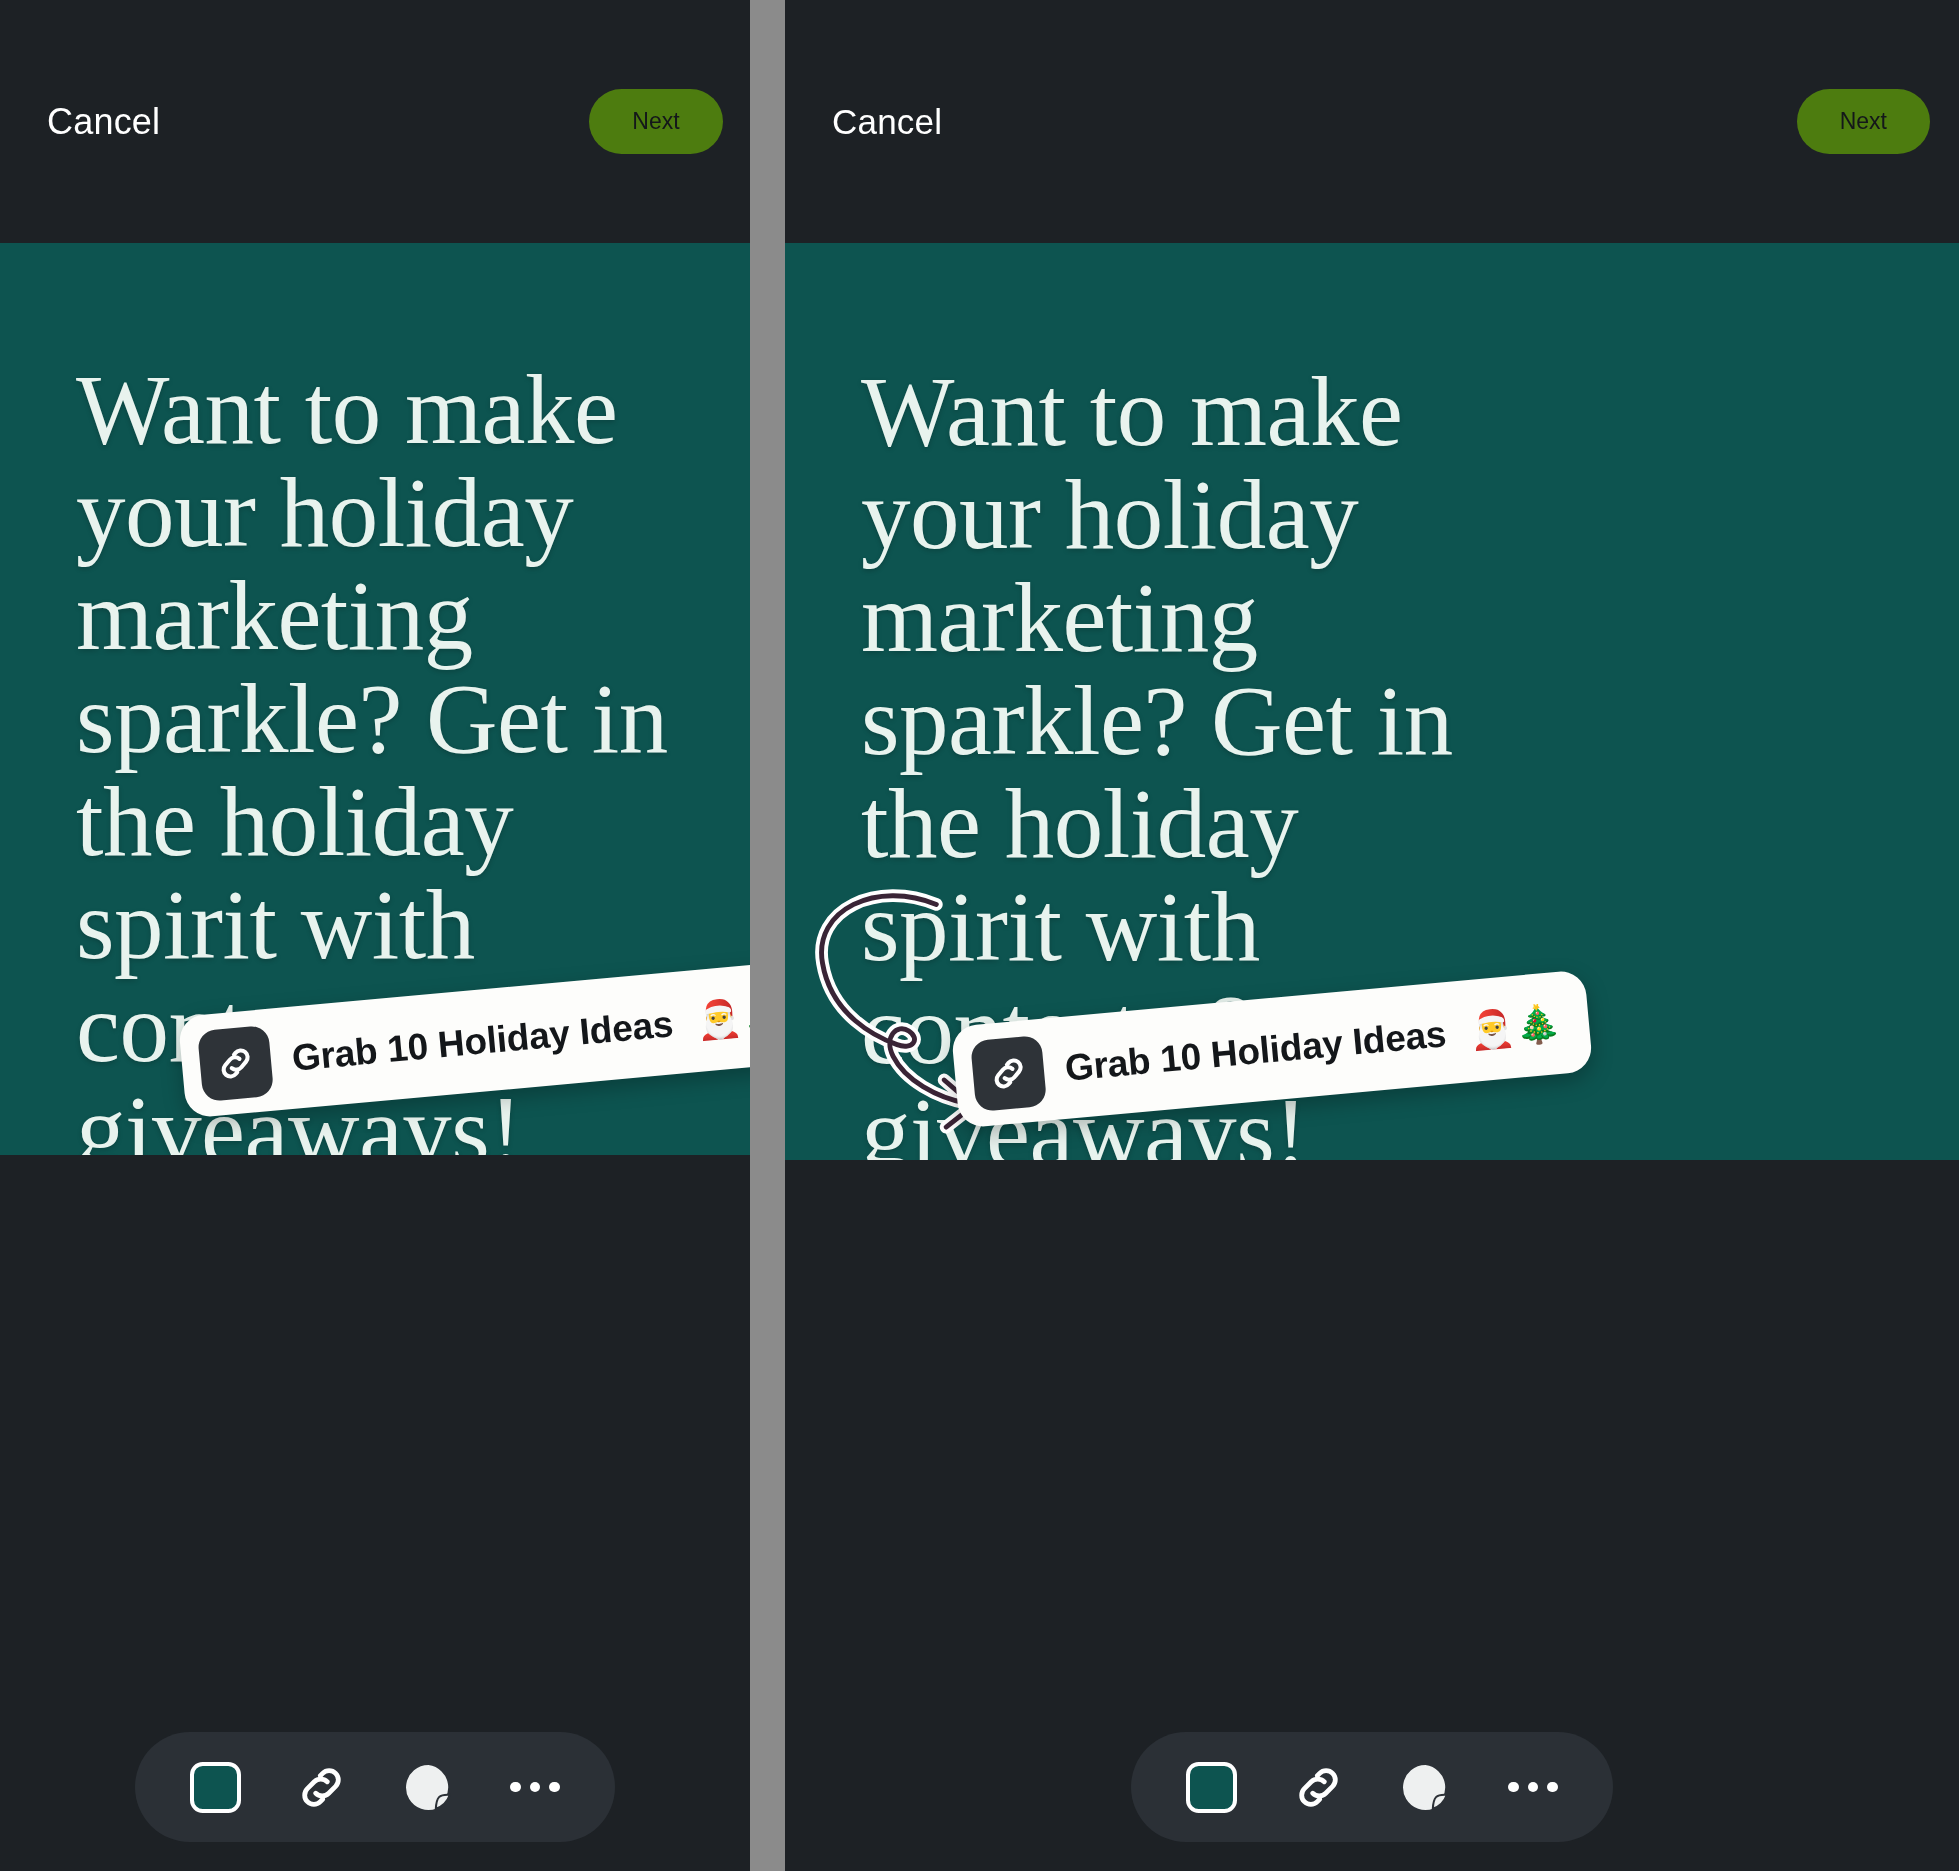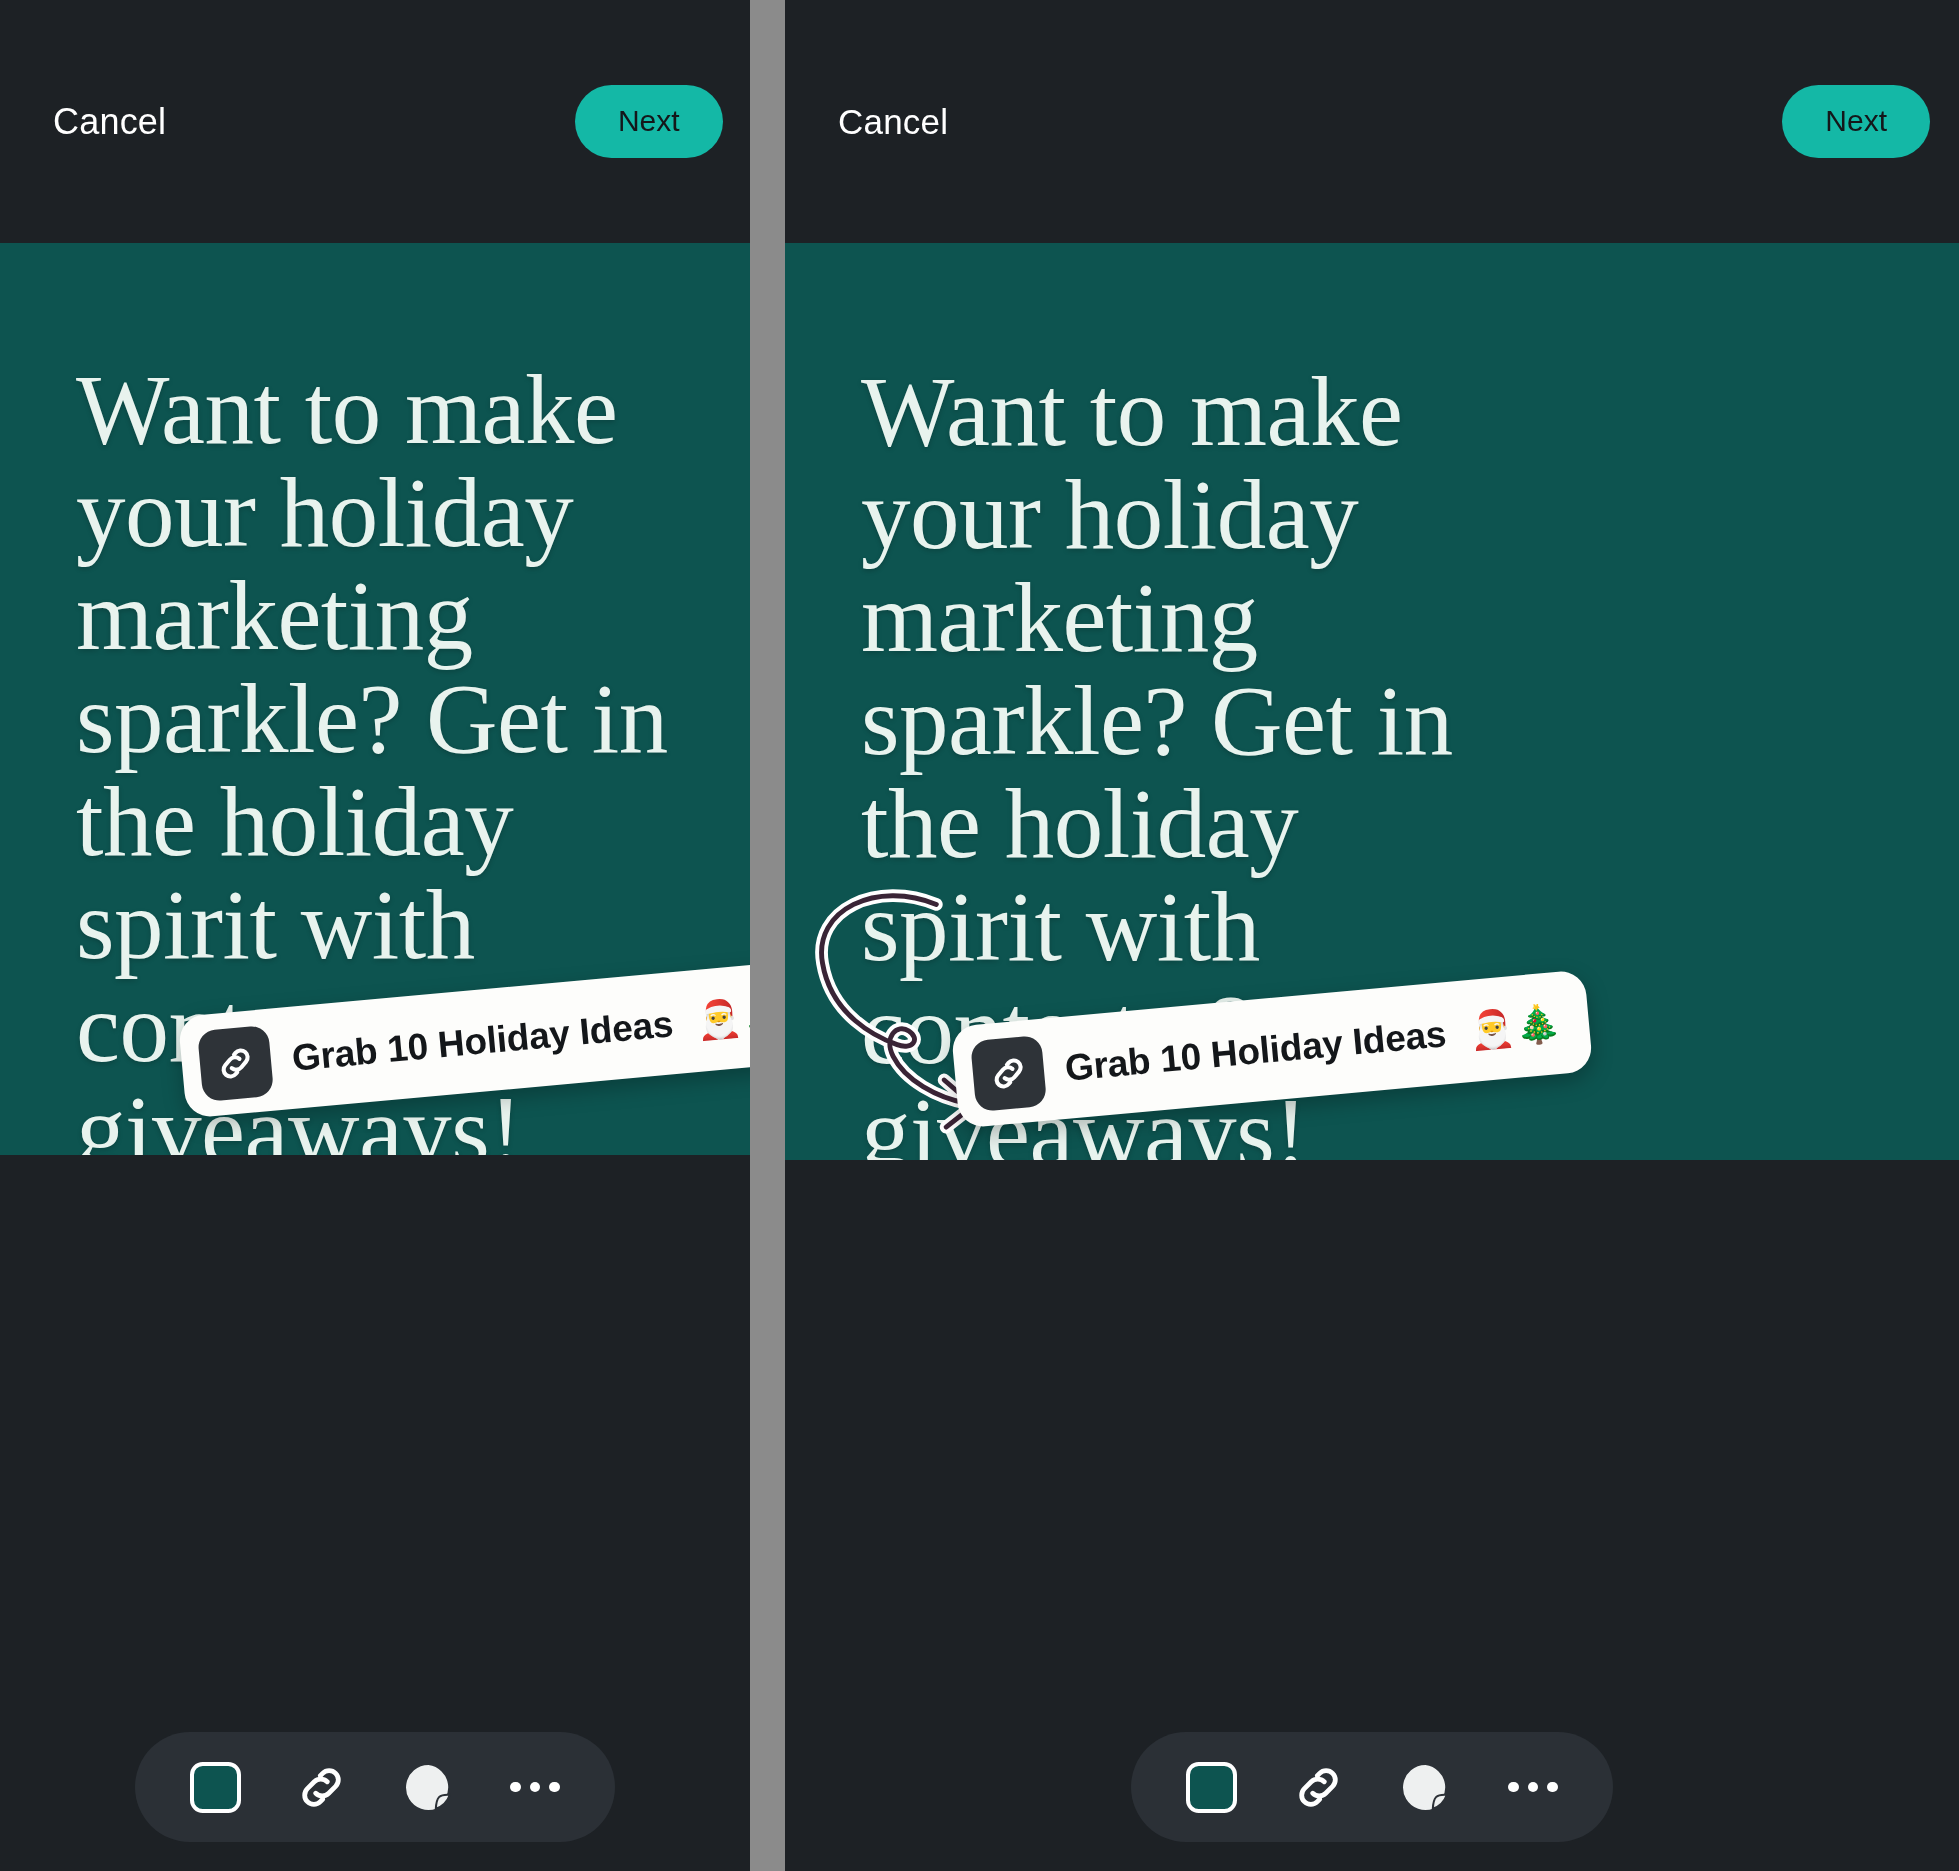--- a/index.html
+++ b/index.html
@@ -26,21 +26,21 @@
     overflow: hidden;
     flex: 0 0 auto;
   }
   .panel.left  { width: 750px; }
   .divider     { width: 35px; background: #8b8b8b; flex: 0 0 auto; height: 1871px; }
   .panel.right { width: 1174px; }
 
   
   .topbar {
     position: absolute;
-    top: 0; left: 10px; right: 0;
+    top: 0; left: 4px; right: 0;
     height: 243px;
     background: #1d2125;
     display: flex;
     align-items: center;
     justify-content: space-between;
   }
   .panel.left  .topbar { padding: 0 27.4px 0 43px; }
   .panel.right .topbar { padding: 0 29px 0 43px; }
 
   .cancel-btn {
@@ -50,23 +50,23 @@
     letter-spacing: 0.2px;
     background: none;
     border: none;
     font-family: "Liberation Sans", sans-serif;
     cursor: pointer;
     line-height: 1;
   }
   .panel.right .cancel-btn { font-size: 35px; }
 
   .next-btn {
-    background: #14b8a6;
+    background: #4d7c0f;
     color: #14171a;
-    font-size: 30px;
+    font-size: 23px;
     font-weight: 400;
     border: none;
     border-radius: 59px;
     padding: 19.6px 43px;
     font-family: "Liberation Sans", sans-serif;
     cursor: pointer;
     line-height: 1.15;
   }
 
   

